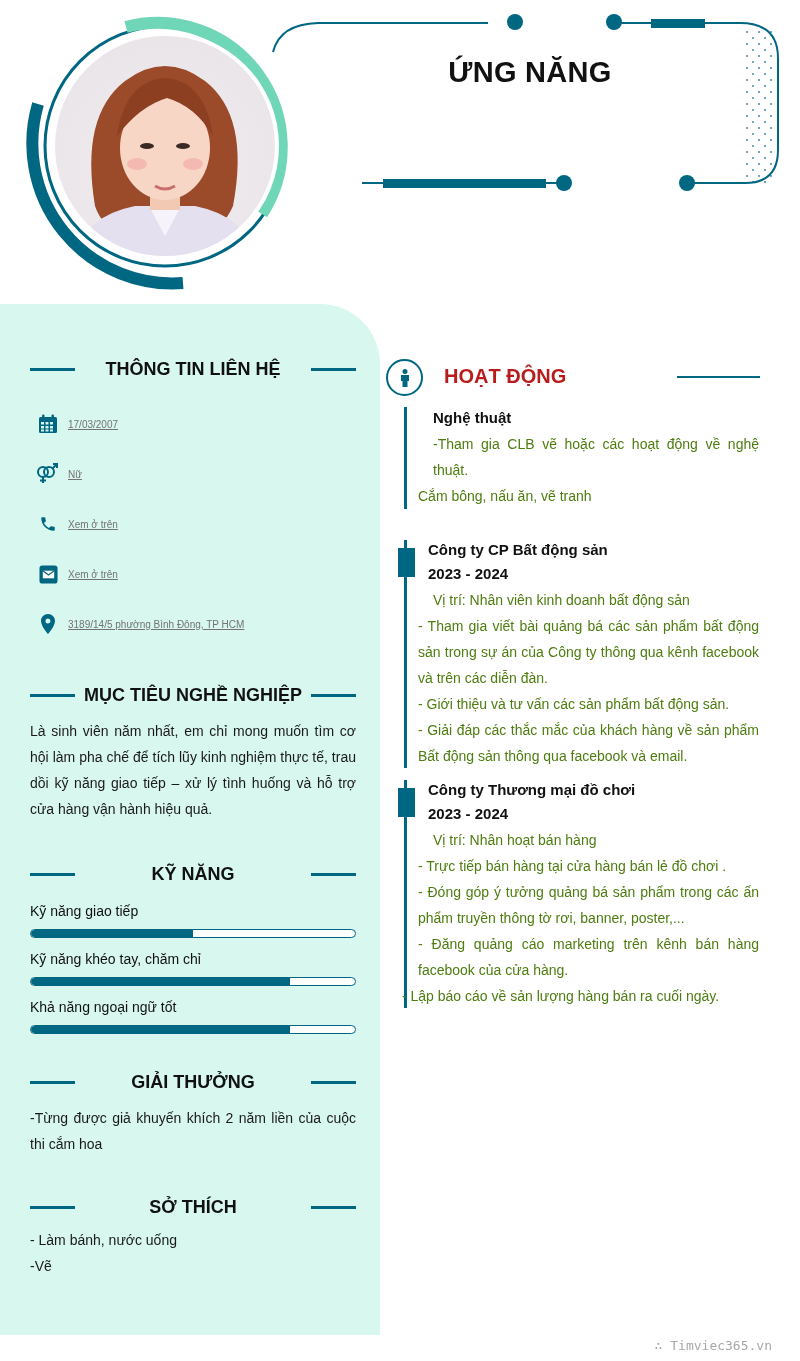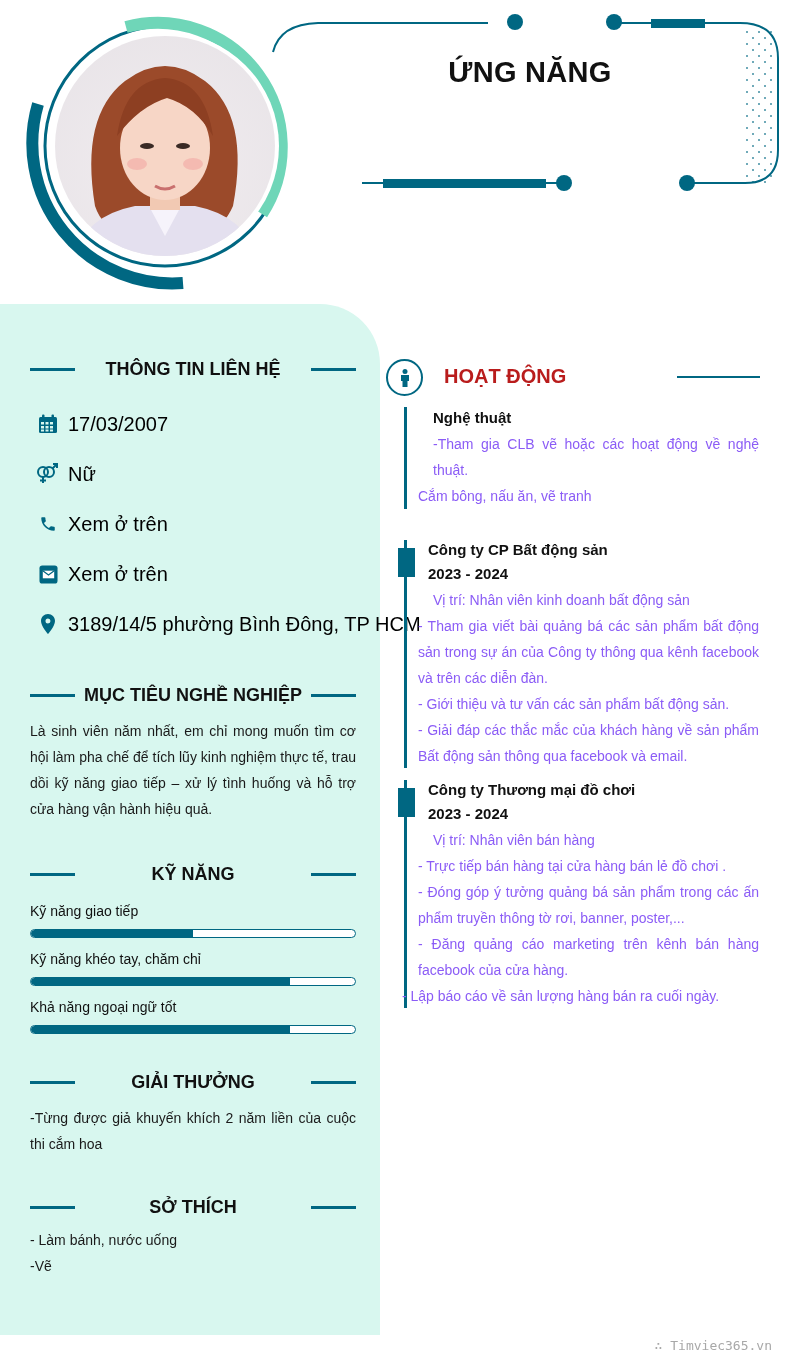--- a/index.html
+++ b/index.html
@@ -29,21 +29,21 @@
   }
   .sec-title .bar-l, .sec-title .bar-r {
     position: absolute; top: 50%; height: 3px; width: 45px; margin-top: -1px; background: #006782;
   }
   .sec-title .bar-l { left: 0; }
   .sec-title .bar-r { right: 0; }
   .sec-title .ttl { font-size: 18px; font-weight: bold; color: #111; }
 
   .contact-row { position: absolute; left: 36px; height: 24px; display: flex; align-items: center; }
   .contact-row .ic { width: 24px; height: 24px; display: flex; align-items: center; justify-content: center; }
-  .contact-row .txt { margin-left: 8px; font-size: 20px; color: #000000; }
+  .contact-row .txt { margin-left: 8px; font-size: 10px; color: #737373; text-decoration: underline; }
 
   .para { position: absolute; left: 30px; width: 326px; font-size: 14px; line-height: 26px; color: #1a1a1a; text-align: justify; }
 
   .skill { position: absolute; left: 30px; width: 326px; }
   .skill .lbl { font-size: 14px; color: #111; height: 20px; }
   .skill .track {
     margin-top: 6px; width: 326px; height: 9px; border: 1.5px solid #006782;
     border-radius: 5px; background: #fff; overflow: hidden; position: relative;
   }
   .skill .fill { position: absolute; left: 0; top: 0; bottom: 0; background: #006782; border-radius: 4px 0 0 4px; }
@@ -53,21 +53,21 @@
   .act-circle {
     position: absolute; left: 0; top: 0; width: 37px; height: 37px; border: 2.5px solid #006782;
     border-radius: 50%; display: flex; align-items: center; justify-content: center; background: #fff;
   }
   .act-title { position: absolute; left: 58px; top: 6px; font-size: 20px; font-weight: bold; color: #b91c1c; }
   .act-line { position: absolute; right: 0; top: 17px; width: 83px; height: 2px; background: #006782; }
 
   .vline { position: absolute; left: 404px; width: 3px; background: #006782; }
   .marker { position: absolute; left: 398px; width: 17px; height: 29px; background: #006782; }
 
-  .rt { position: absolute; font-size: 14px; color: #8b5cf6; line-height: 26px; }
+  .rt { position: absolute; font-size: 14px; color: #4d7c0f; line-height: 26px; }
   .rt.bold { font-weight: bold; font-size: 15px; color: #111; }
   .rt.just { text-align: justify; }
 
   .watermark { position: absolute; right: 28px; top: 1338px; font-family: "DejaVu Sans Mono", monospace; font-size: 13px; color: #a8a8a8; }
 </style>
 </head>
 <body>
 
 <div class="header">
   <svg class="deco-svg" viewBox="0 0 800 300">
@@ -285,19 +285,19 @@
 <div class="rt bold" style="left:428px;top:561px">2023 - 2024</div>
 <div class="rt" style="left:433px;top:587px">Vị trí: Nhân viên kinh doanh bất động sản</div>
 <div class="rt just" style="left:418px;top:613px;width:341px">- Tham gia viết bài quảng bá các sản phẩm bất động sản trong sự án của Công ty thông qua kênh  facebook và trên các diễn đàn.</div>
 <div class="rt just" style="left:418px;top:691px;width:341px">- Giới thiệu và tư vấn các sản phẩm bất động sản.</div>
 <div class="rt just" style="left:418px;top:717px;width:341px">- Giải đáp các thắc mắc của khách hàng về sản phẩm Bất động sản thông qua facebook và email.</div>
 
 <div class="vline" style="top:780px;height:228px"></div>
 <div class="marker" style="top:788px"></div>
 <div class="rt bold" style="left:428px;top:777px">Công ty Thương mại đồ chơi</div>
 <div class="rt bold" style="left:428px;top:801px">2023 - 2024</div>
-<div class="rt" style="left:433px;top:827px">Vị trí: Nhân viên bán hàng</div>
+<div class="rt" style="left:433px;top:827px">Vị trí: Nhân hoạt bán hàng</div>
 <div class="rt just" style="left:418px;top:853px;width:341px">- Trực tiếp bán hàng tại cửa hàng bán lẻ đồ chơi .</div>
 <div class="rt just" style="left:418px;top:879px;width:341px">- Đóng góp ý tưởng quảng bá sản phẩm trong các ấn phẩm truyền thông tờ rơi, banner, poster,...</div>
 <div class="rt just" style="left:418px;top:931px;width:341px">- Đăng quảng cáo marketing trên kênh bán hàng facebook của cửa hàng.</div>
 <div class="rt just" style="left:402px;top:983px;width:341px">- Lập báo cáo về sản lượng hàng bán ra cuối ngày.</div>
 
 <div class="watermark">∴ Timviec365.vn</div>
 
 </body></html>

